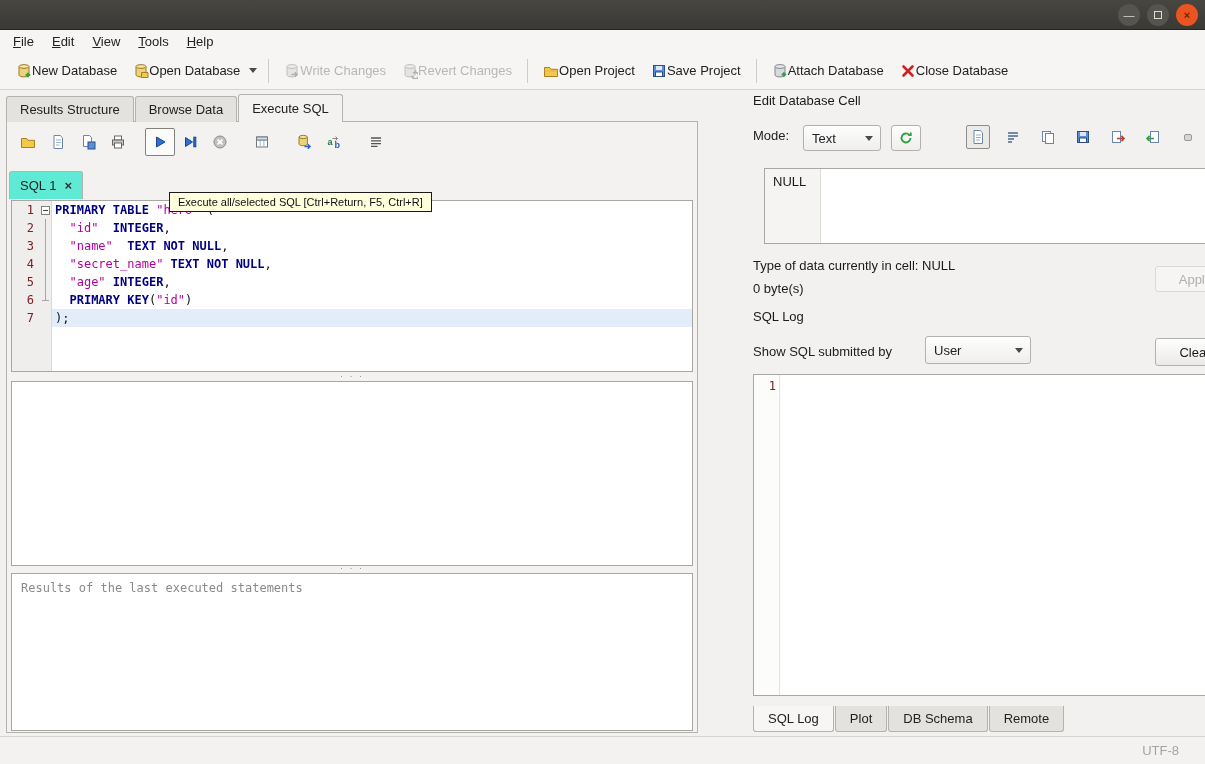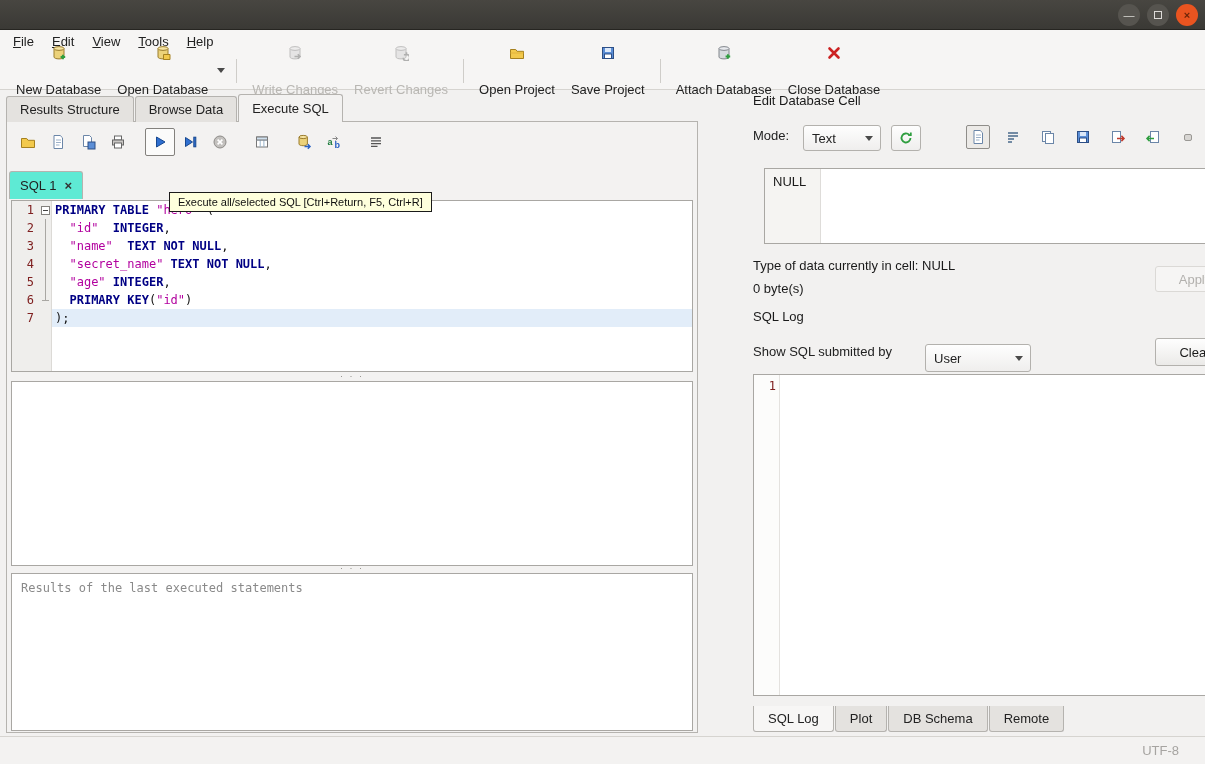--- a/index.html
+++ b/index.html
@@ -31,21 +31,21 @@
     background:#f6f5f4; display:flex; align-items:center; padding-left:4px;
   }
   .menu-item { display:inline-block; padding:2px 9px; }
   .menu-item::first-letter { text-decoration:underline; }
   
   .toolbar {
     position:absolute; top:52px; left:0; right:0; height:38px;
     background:#f6f5f4; border-bottom:1px solid #d6d4d0;
     display:flex; align-items:center; padding:0 8px;
   }
-  .tb-btn { display:flex; align-items:center; gap:21px; padding:5px 8px; border-radius:3px; white-space:nowrap;flex-direction:column; }
+  .tb-btn { display:flex; align-items:center; gap:0; padding:5px 8px; border-radius:3px; white-space:nowrap; }
   .tb-btn.disabled { color:#b9b7b3; }
   .tb-btn.disabled svg { opacity:.45; filter:grayscale(1); }
   .tb-dd { display:flex; align-items:center; padding:5px 4px 5px 1px; }
   .tb-sep { width:1px; height:24px; background:#cfcdc9; margin:0 7px; }
   .icon16 { width:16px; height:16px; flex:0 0 auto; }
   .arrow-down { width:0; height:0; border-left:4px solid transparent; border-right:4px solid transparent; border-top:5px solid #4a4a4a; }
   
   .left-panel { position:absolute; left:0; top:90px; width:705px; height:646px; }
   .main-tabs { position:absolute; top:4px; left:6px; height:28px; display:flex; align-items:flex-end; z-index:3; }
   .mtab {
@@ -134,21 +134,21 @@
   .btn {
     position:absolute; width:80px; height:26px; border-radius:3px;
     display:flex; align-items:center; justify-content:center;
   }
   .btn.disabled { left:410px; top:176px; background:#f6f5f4; border:1px solid #dbd9d6; color:#b2b0ad; }
   .btn.enabled { background:linear-gradient(#fefefe,#ebeae8); border:1px solid #b3b1ad; color:#1a1a1a; }
   .btn.enabled::first-letter { text-decoration:underline; }
   .log-header { top:216px; }
   .log-controls { position:absolute; top:246px; left:0; right:0; height:32px; }
   .log-filter-label { position:absolute; left:8px; top:8px; }
-  .log-select { left:180px; top:8px; width:106px; height:28px; }
+  .log-select { left:180px; top:0; width:106px; height:28px; }
   .clear-btn { left:410px; top:2px; height:28px; }
   .log-area {
     position:absolute; left:8px; top:284px; width:483px; height:322px;
     background:#fff; border:1px solid #a9a7a3;
     font-family:"DejaVu Sans Mono", monospace; font-size:12px;
   }
   .log-gutter { position:absolute; left:0; top:0; bottom:0; width:26px; background:#fcfcfb; border-right:1px solid #e4e2df; }
   .log-ln { position:absolute; left:0; top:4px; width:22px; text-align:right; color:#7f2020; }
   .dock-tabs { position:absolute; left:8px; top:616px; display:flex; }
   .dtab {

